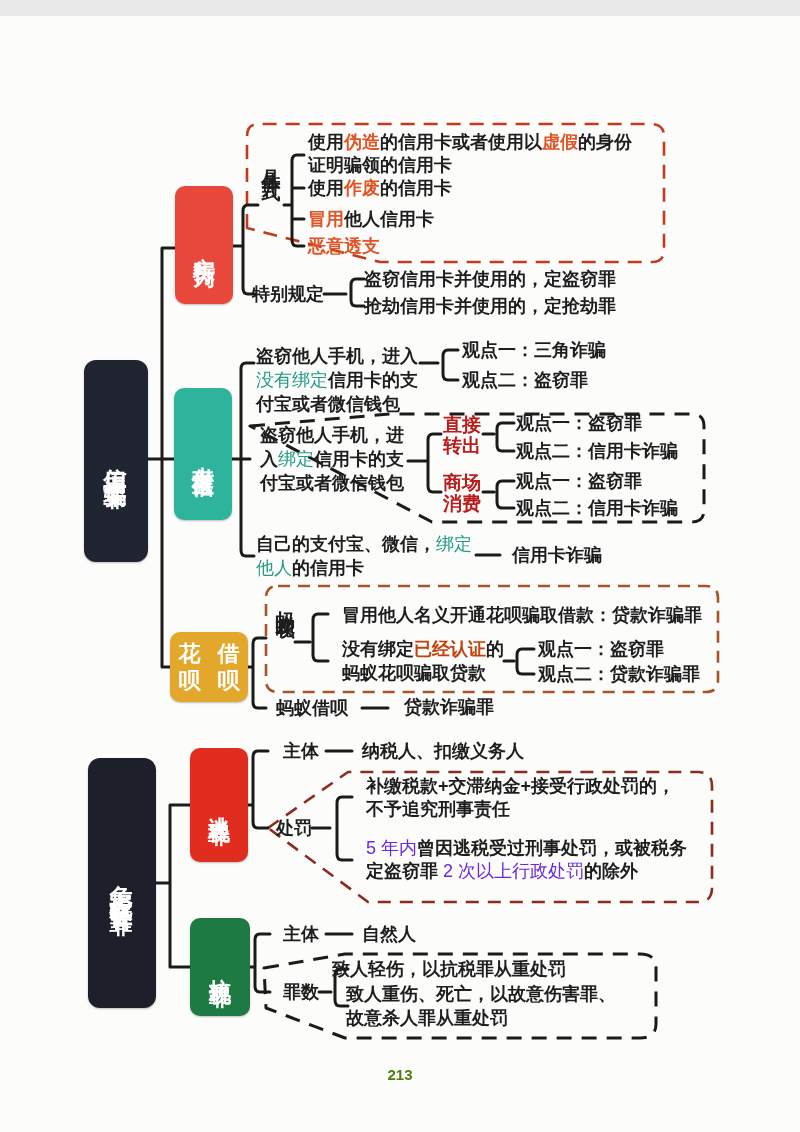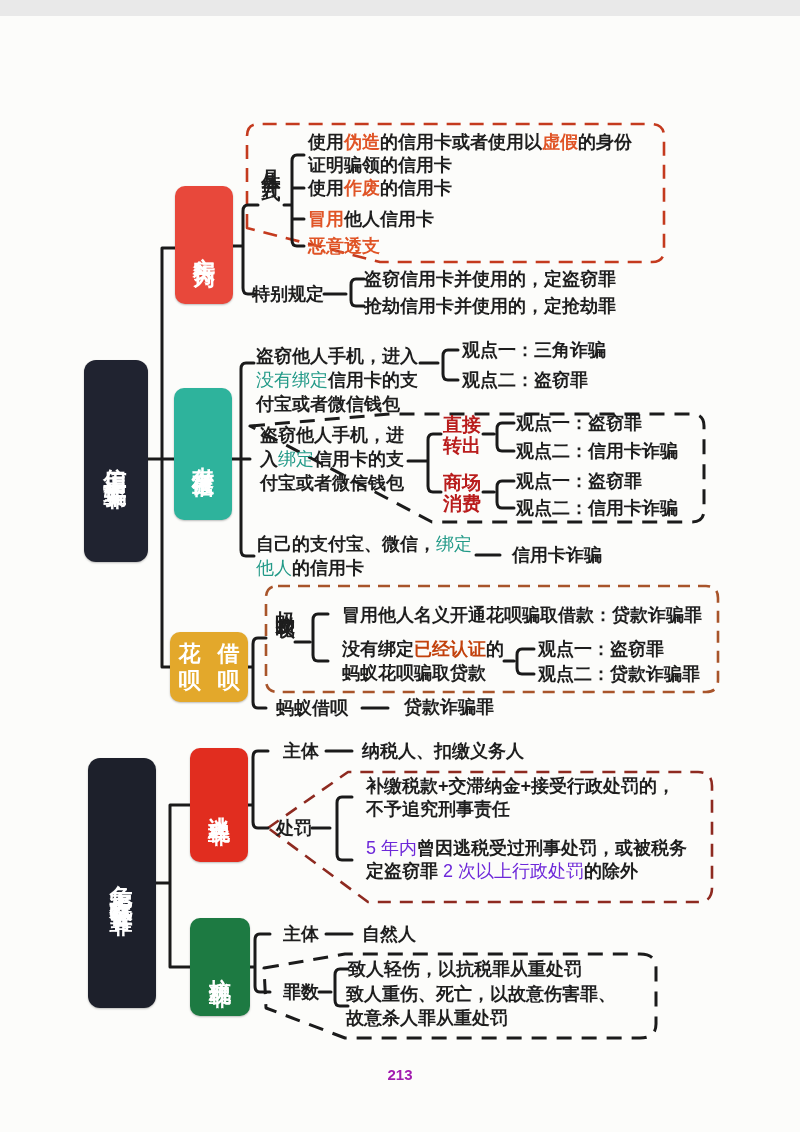--- a/index.html
+++ b/index.html
@@ -26,21 +26,21 @@
   .vlabel{
     position:absolute;writing-mode:vertical-rl;text-orientation:upright;
     font-size:19px;font-weight:600;letter-spacing:4px;
   }
   .hl-orange{color:#e05426;font-weight:700;}
   .hl-teal{color:#239a88;font-weight:400;}
   .hl-gold{color:#c2410c;font-weight:700;}
   .hl-red{color:#6d28d9;font-weight:400;}
   .teal-label{color:#b91c1c;font-weight:700;line-height:21px;}
   .page-num{position:absolute;left:0;right:0;top:1050px;text-align:center;
-    font-size:15px;font-weight:bold;color:#a21caf;}
+    font-size:15px;font-weight:bold;color:#4d7c0f;}
 </style>
 </head>
 <body>
 
 <div class="canvas">
 
   <svg class="layer" width="800" height="1132" aria-hidden="true">
 
     <path class="dash-red" d="M247 212 V120 Q247 108 259 108 L650 108 Q664 108 664 120 L664 234 Q664 246 652 246 L380 246 Z"></path>
     <path class="dash-black" d="M250 410 L390 398 L692 398 Q704 398 704 410 L704 494 Q704 506 692 506 L432 506 Z"></path>
@@ -127,17 +127,17 @@
   <div class="txt" style="left:362px;top:723px;">纳税人、扣缴义务人</div>
   <div class="txt" style="left:276px;top:800px;">处罚</div>
   <div class="txt lh23" style="left:366px;top:759px;"><span>补缴税款+交滞纳金+接受行政处罚的，</span><br><span>不予追究刑事责任</span></div>
   <div class="txt lh23" style="left:366px;top:821px;"><span class="hl-red">5 年内</span><span>曾因逃税受过刑事处罚，或被税务</span><br><span>定盗窃罪 </span><span class="hl-red">2 次以上行政处罚</span><span>的除外</span></div>
 
   <div class="node vtext" style="left:190px;top:902px;width:60px;height:98px;background:#1d7a42;font-size:22px;letter-spacing:4px;">抗税罪</div>
 
   <div class="txt" style="left:283px;top:906px;">主体</div>
   <div class="txt" style="left:362px;top:906px;">自然人</div>
   <div class="txt" style="left:283px;top:964px;">罪数</div>
-  <div class="txt" style="left:348px;top:941px;">致人轻伤，以抗税罪从重处罚</div>
+  <div class="txt" style="left:332px;top:941px;">致人轻伤，以抗税罪从重处罚</div>
   <div class="txt" style="left:346px;top:966px;"><span>致人重伤、死亡，以故意伤害罪、</span><br><span>故意杀人罪从重处罚</span></div>
 
   <div class="page-num">213</div>
 </div>
 
 </body></html>

